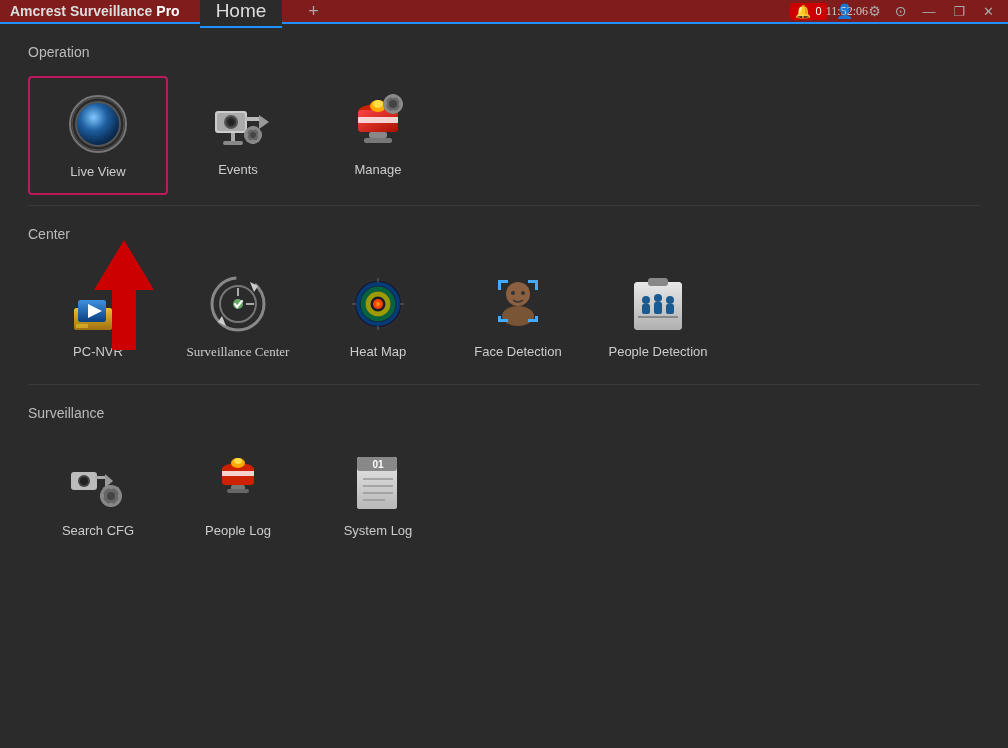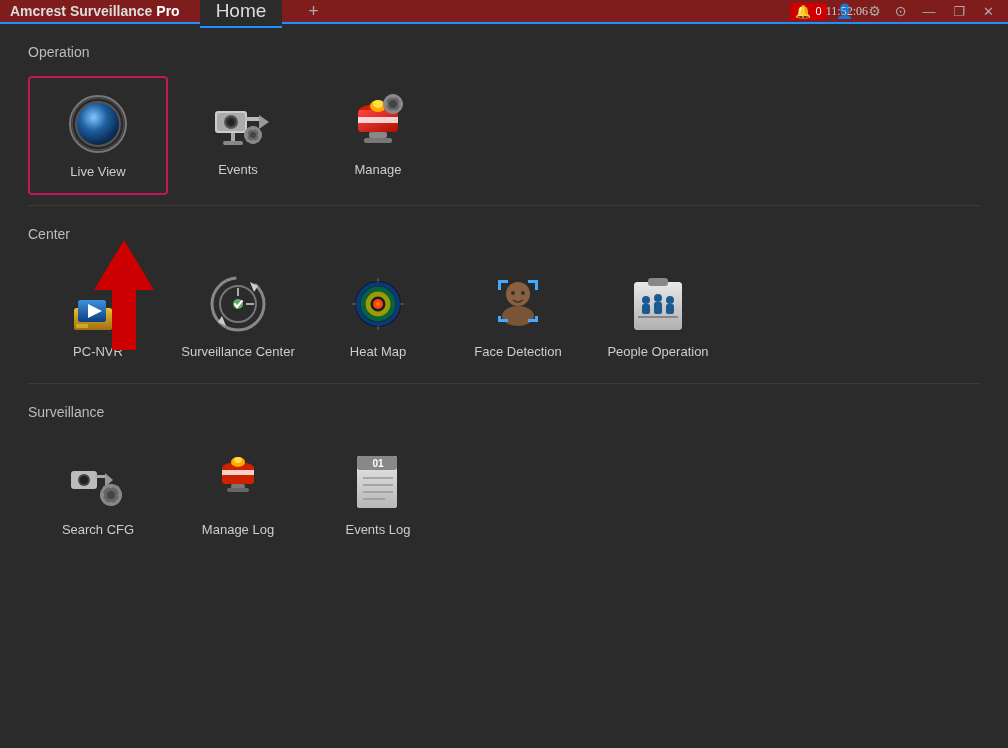--- a/index.html
+++ b/index.html
@@ -351,21 +351,21 @@
           <polygon points="10,48 18,52 14,42" fill="#ccc"></polygon>
 
           <circle cx="30" cy="30" r="18" fill="none" stroke="#777" stroke-width="2"></circle>
           <line x1="30" y1="14" x2="30" y2="22" stroke="#aaa" stroke-width="2"></line>
           <line x1="46" y1="30" x2="38" y2="30" stroke="#aaa" stroke-width="2"></line>
 
           <circle cx="30" cy="30" r="5" fill="#66aa66"></circle>
           <polyline points="27,30 29,33 34,27" fill="none" stroke="white" stroke-width="2" stroke-linecap="round"></polyline>
         </svg>
       </div>
-      <span class="icon-label" style="">Surveillance Center</span>
+      <span class="icon-label" style="font-family:Liberation Serif, serif;">Surveillance Center</span>
     </div>
 
     <div class="icon-item">
       <div class="icon-img">
         <svg width="60" height="60" viewBox="0 0 60 60">
 
           <circle cx="30" cy="30" r="24" fill="#1a1a2e" stroke="#333" stroke-width="1"></circle>
 
           <circle cx="30" cy="30" r="20" fill="none" stroke="#004488" stroke-width="4" opacity="0.8"></circle>
           <circle cx="30" cy="30" r="15" fill="none" stroke="#007744" stroke-width="5" opacity="0.8"></circle>
@@ -427,21 +427,21 @@
 
           <circle cx="32" cy="24" r="4" fill="#1a5a90"></circle>
           <rect x="28" y="28" width="8" height="12" rx="2" fill="#1a5a90"></rect>
 
           <circle cx="44" cy="26" r="4" fill="#1a5a90"></circle>
           <rect x="40" y="30" width="8" height="10" rx="2" fill="#1a5a90"></rect>
 
           <rect x="12" y="42" width="40" height="2" fill="#888"></rect>
         </svg>
       </div>
-      <span class="icon-label">People Operation</span>
+      <span class="icon-label">People Detection</span>
     </div>
 
   </div>
 
   <div class="section-divider"></div>
 
   <div class="section-label">Surveillance</div>
 
   <div class="icon-grid">
 
@@ -478,21 +478,21 @@
 
           <ellipse cx="29" cy="16" rx="16" ry="6" fill="#cc2200"></ellipse>
           <rect x="13" y="14" width="32" height="18" rx="3" fill="#cc2200"></rect>
           <rect x="13" y="18" width="32" height="5" fill="white" opacity="0.8"></rect>
           <ellipse cx="29" cy="10" rx="7" ry="5" fill="#ffaa00"></ellipse>
           <ellipse cx="29" cy="8" rx="4" ry="3" fill="#ffdd44"></ellipse>
           <rect x="22" y="32" width="14" height="5" rx="2" fill="#777"></rect>
           <rect x="18" y="36" width="22" height="4" rx="2" fill="#666"></rect>
         </svg>
       </div>
-      <span class="icon-label">Manage Log</span>
+      <span class="icon-label">People Log</span>
     </div>
 
     <div class="icon-item">
       <div class="icon-img">
         <svg width="58" height="60" viewBox="0 0 58 60">
 
           <rect x="8" y="4" width="40" height="52" rx="3" fill="#d8d8d8"></rect>
           <rect x="8" y="4" width="40" height="52" rx="3" fill="url(#logGrad)"></rect>
           <defs>
             <linearGradient id="logGrad" x1="0%" y1="0%" x2="0%" y2="100%">
@@ -503,18 +503,18 @@
 
           <rect x="8" y="4" width="40" height="14" rx="3" fill="#888"></rect>
           <text x="29" y="15" text-anchor="middle" font-size="10" fill="white" font-weight="bold">01</text>
 
           <line x1="14" y1="26" x2="44" y2="26" stroke="#999" stroke-width="1.5"></line>
           <line x1="14" y1="33" x2="44" y2="33" stroke="#999" stroke-width="1.5"></line>
           <line x1="14" y1="40" x2="44" y2="40" stroke="#999" stroke-width="1.5"></line>
           <line x1="14" y1="47" x2="36" y2="47" stroke="#999" stroke-width="1.5"></line>
         </svg>
       </div>
-      <span class="icon-label">Events Log</span>
+      <span class="icon-label">System Log</span>
     </div>
 
   </div>
 
 </div>
 
 </body></html>

